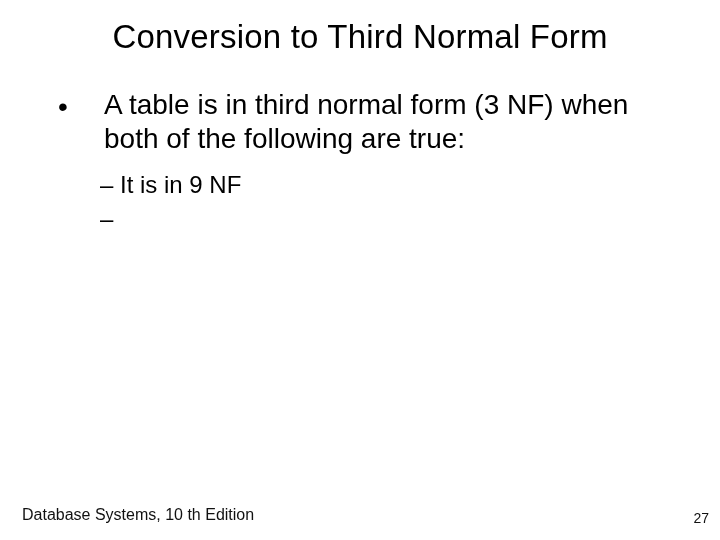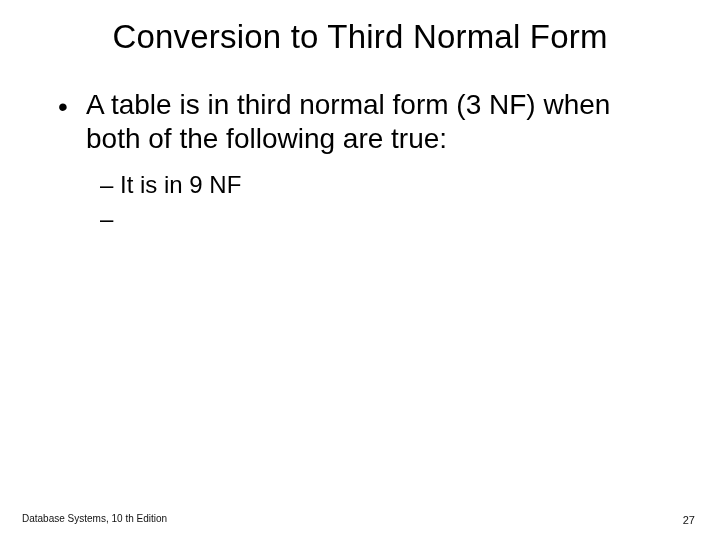--- a/index.html
+++ b/index.html
@@ -41,48 +41,49 @@
     line-height: 1.22;
   }
   .bullet-mark {
     width: 28px;
     flex: 0 0 28px;
     text-align: left;
     padding-top: 2px;
   }
   .bullet-text {
     flex: 1 1 auto;
+    margin-left: 18px;
   }
   .sublist {
     margin-top: 14px;
     margin-left: 42px;
   }
   .sub-row {
     display: flex;
     align-items: flex-start;
     font-size: 24px;
     line-height: 1.25;
     margin-bottom: 4px;
   }
   .dash {
     width: 20px;
     flex: 0 0 20px;
   }
   .footer-left {
     position: absolute;
     left: 22px;
     bottom: 16px;
-    font-size: 10px;
+    font-size: 16px;
     color: #111;
   }
   .footer-right {
     position: absolute;
-    right: 25px;
+    right: 11px;
     bottom: 14px;
-    font-size: 11px;
+    font-size: 14px;
     color: #111;
   }
 </style>
 </head>
 <body>
 
 <div class="slide">
 
   <div class="title">Conversion to Third Normal Form</div>
 

